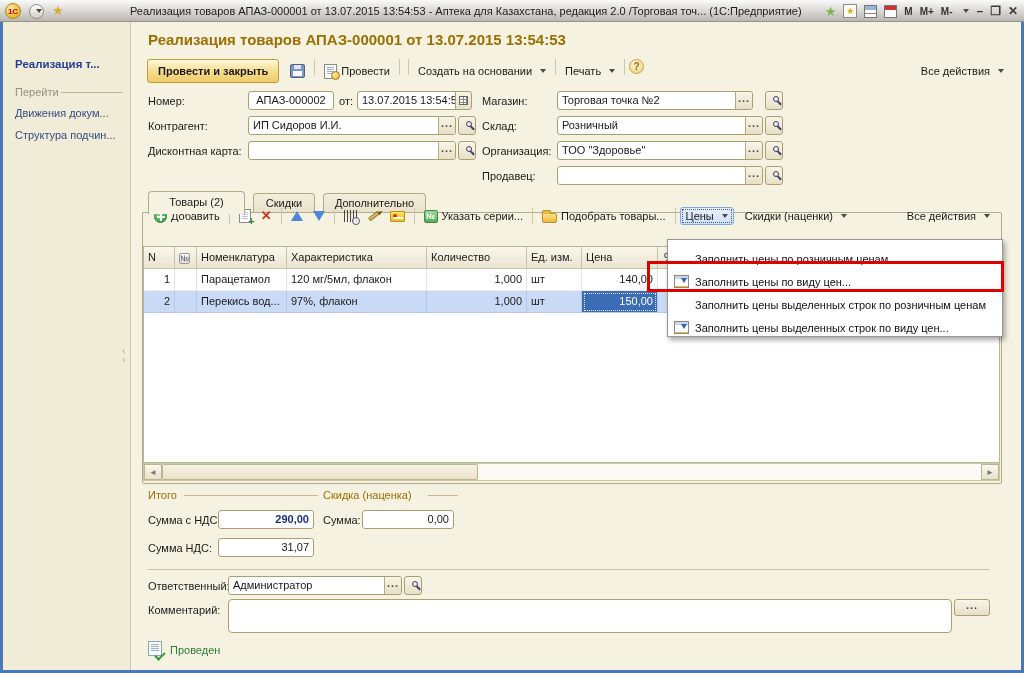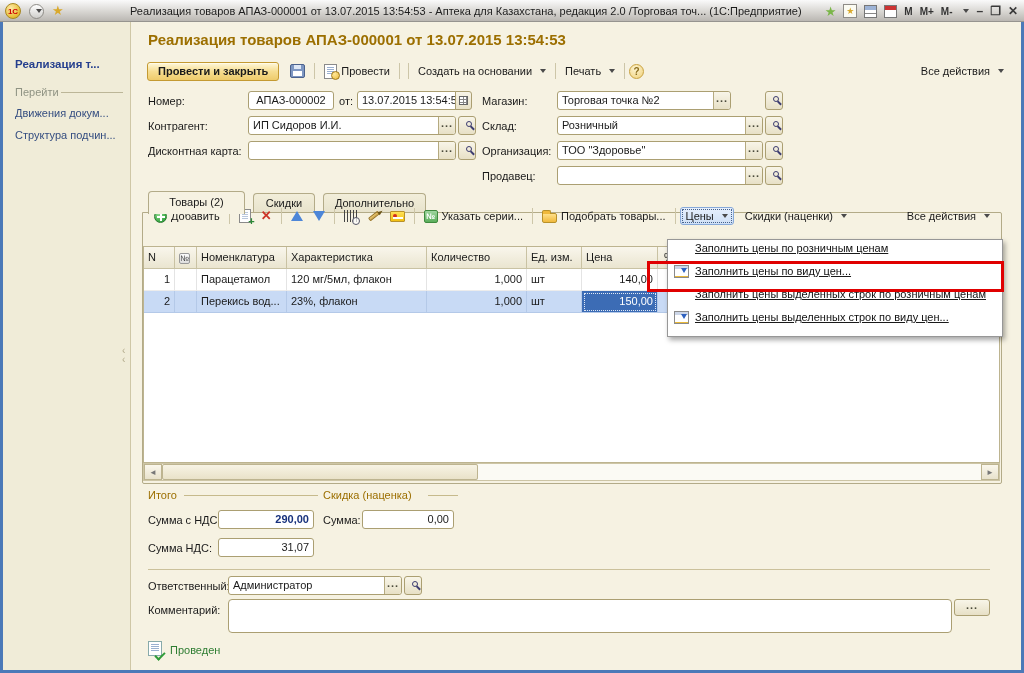--- a/index.html
+++ b/index.html
@@ -45,21 +45,21 @@
   .sb-section { position:absolute; left:12px; top:64px; color:#8f9383; }
   .sb-secline { position:absolute; left:58px; top:70px; width:62px; height:1px; background:#bcb698; }
   .sb-link { position:absolute; left:12px; color:#344d80; white-space:nowrap; }
   .sb-split { position:absolute; left:119px; top:324px; color:#b3ab8c; font-size:10px; line-height:9px; }
 
   
   .doc-title { position:absolute; left:148px; top:31px; font-size:15px; font-weight:bold; color:#9c6f00; }
 
   
   .cmdbar { position:absolute; left:147px; top:59px; width:862px; height:24px;
-    display:flex; align-items:center; }
+    display:flex; }
   .btn-primary { display:flex; align-items:center; padding:2px 10px 3px; border-radius:3px;
     background:linear-gradient(#fff8da,#f6dd90 50%,#eecb6b); border:1px solid #c49a32;
     font-weight:bold; color:#1a1a1a; box-shadow:inset 0 1px 0 #fffbe8; white-space:nowrap; }
   .tbtn { display:flex; align-items:center; gap:4px; padding:2px 5px; border-radius:3px;
     color:#1a1a1a; white-space:nowrap; }
   .vsep { width:1px; height:16px; background:#cdc6a8; margin:0 4px; flex:none; }
   .caret { display:inline-block; width:0; height:0; border-left:3.5px solid transparent;
     border-right:3.5px solid transparent; border-top:4px solid #4a4a4a; margin-left:4px; }
   .icon-save { width:15px; height:14px; background:linear-gradient(#8aa3cc,#66801f0); background:#7e97c2;
     border:1px solid #4b628d; border-radius:2px; position:relative; }
@@ -171,21 +171,21 @@
   .sb-track { flex:1; background:#fbfaf4; }
 
   
   .grp-label { position:absolute; color:#9c6f00; }
   .grp-line { position:absolute; height:1px; background:#c6ba8c; }
   .bold-navy { font-weight:bold; color:#17317d; }
 
   
   .menu { position:absolute; left:667px; top:239px; width:336px; background:#fff;
     border:1px solid #979797; box-shadow:2px 3px 5px rgba(0,0,0,.35); z-index:50; padding:2px 0; }
-  .menu-item { display:flex; align-items:flex-start; height:23px;text-decoration:underline; }
+  .menu-item { display:flex; align-items:flex-end; height:23px; }
   .menu-item .mi-ico { flex:none; width:27px; display:flex; justify-content:center; }
   .menu-item .mi-label { white-space:nowrap; color:#111; }
   .fill-ico { width:15px; height:13px; border:1px solid #8a8a8a; background:
     linear-gradient(#e9b93a,#e9b93a) 0 10px/15px 3px no-repeat,
     linear-gradient(#ccd6e8,#ccd6e8) 0 0/15px 3px no-repeat, #fff; position:relative; }
   .fill-ico::after { content:""; position:absolute; right:1px; top:2px; width:0; height:0;
     border-left:3.5px solid transparent; border-right:3.5px solid transparent; border-top:5px solid #2f62c0; }
   .red-rect { position:absolute; left:647px; top:261px; width:357px; height:31px;
     border:3px solid #e00000; z-index:60; }
 
@@ -300,21 +300,21 @@
   <div class="lbl" style="left:148px;top:142px">Дисконтная карта:</div>
   <div class="input combo" style="left:248px;top:141px;width:208px">
     <span class="val"></span>
     <span class="dots">...</span>
   </div>
   <div class="lens" style="left:458px;top:141px">
       <span class="mag"></span>
     </div>
 
   <div class="lbl" style="left:482px;top:92px">Магазин:</div>
-  <div class="input combo" style="left:557px;top:91px;width:174px">
+  <div class="input combo" style="left:557px;top:91px;width:196px">
     <span class="val">Торговая точка №2</span>
     <span class="dots">...</span>
   </div>
   <div class="lens" style="left:765px;top:91px">
       <span class="mag"></span>
     </div>
 
   <div class="lbl" style="left:482px;top:117px">Склад:</div>
   <div class="input combo" style="left:557px;top:116px;width:206px">
     <span class="val">Розничный</span>
@@ -422,21 +422,21 @@
       <div class="t-c" style="width:140px">120 мг/5мл, флакон</div>
       <div class="t-c rightal" style="width:100px">1,000</div>
       <div class="t-c" style="width:55px">шт</div>
       <div class="t-c rightal" style="width:76px">140,00</div>
       <div class="t-c" style="flex:1;border-right:none"></div>
     </div>
     <div class="t-row row-sel">
       <div class="t-c rightal" style="width:31px">2</div>
       <div class="t-c" style="width:22px"></div>
       <div class="t-c" style="width:90px">Перекись вод...</div>
-      <div class="t-c" style="width:140px">23%, флакон</div>
+      <div class="t-c" style="width:140px">97%, флакон</div>
       <div class="t-c rightal" style="width:100px">1,000</div>
       <div class="t-c" style="width:55px">шт</div>
       <div class="t-c rightal cell-sel" style="width:76px">150,00</div>
       <div class="t-c" style="flex:1;border-right:none"></div>
     </div>
   </div>
 
   <div class="hscroll">
     <div class="sb-btn">◄</div>
     <div class="sb-thumb"></div>

